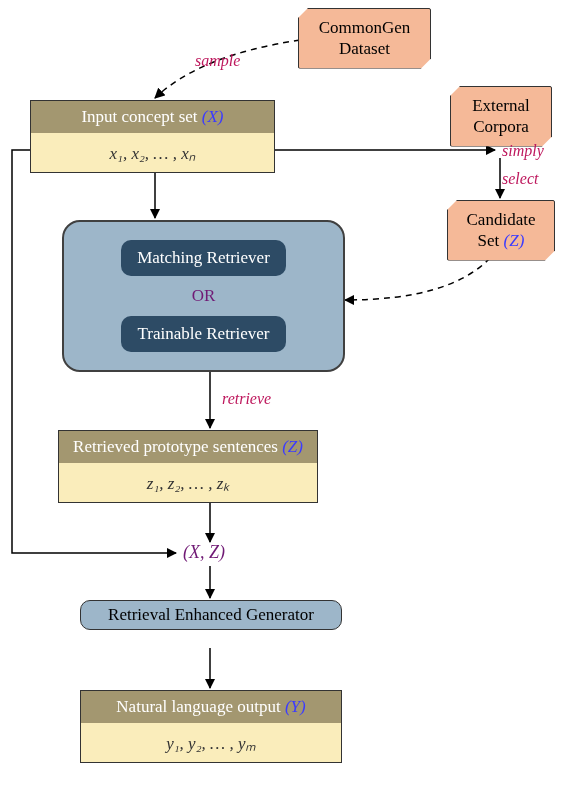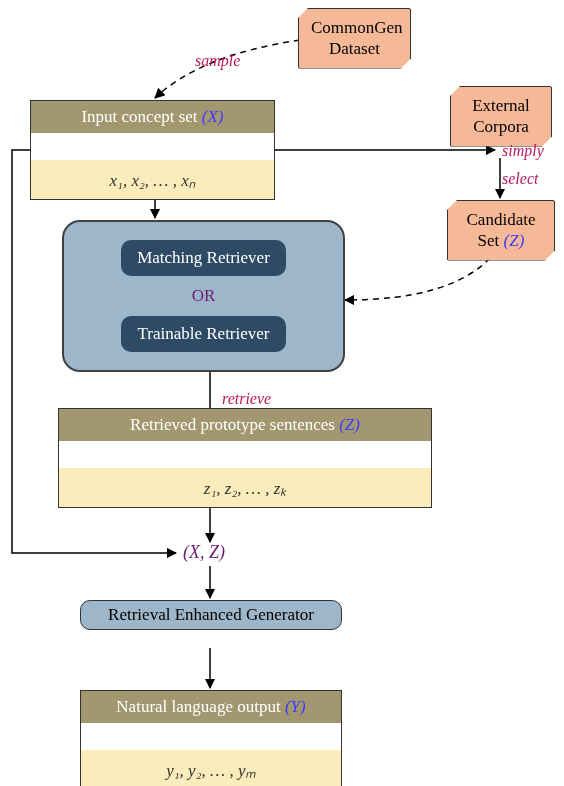--- a/index.html
+++ b/index.html
@@ -33,21 +33,20 @@
     background: #a39770;
     color: #fff;
     padding: 6px 10px;
     font-size: 17px;
   }
   .box-body {
     background: #faedbb;
     padding: 8px 10px;
     font-size: 17px;
     color: #333;
-    margin-top: 27px;
   }
   .retriever-group {
     position: absolute;
     background: #9db6c9;
     border: 2px solid #404040;
     border-radius: 18px;
     padding: 14px 24px;
     text-align: center;
   }
   .retriever-btn {
@@ -126,21 +125,21 @@
 
   <path d="M 210 500 L 210 542" fill="none" stroke="#000" stroke-width="1.5" marker-end="url(#arrow)"></path>
 
   <path d="M 30 150 L 12 150 L 12 553 L 176 553" fill="none" stroke="#000" stroke-width="1.5" marker-end="url(#arrow)"></path>
 
   <path d="M 210 566 L 210 598" fill="none" stroke="#000" stroke-width="1.5" marker-end="url(#arrow)"></path>
 
   <path d="M 210 648 L 210 688" fill="none" stroke="#000" stroke-width="1.5" marker-end="url(#arrow)"></path>
 </svg>
 
-<div class="box-peach cut-tl-br" style="left:298px; top:8px; width:113px;">
+<div class="box-peach cut-tl-br" style="left:298px; top:8px; width:133px;">
   <div>CommonGen</div>
   <div>Dataset</div>
 </div>
 
 <div class="box-peach cut-tl-br" style="left:450px; top:86px; width:102px;">
   <div>External</div>
   <div>Corpora</div>
 </div>
 
 <div class="box-peach cut-tl-br" style="left:447px; top:200px; width:108px;">
@@ -158,21 +157,21 @@
     <span class="math-body">x₁, x₂, … , xₙ</span>
   </div>
 </div>
 
 <div class="retriever-group" style="left:62px; top:220px; width:283px;">
   <div class="retriever-btn">Matching Retriever</div>
   <div class="or-label">OR</div>
   <div class="retriever-btn">Trainable Retriever</div>
 </div>
 
-<div class="box-twotone" style="left:58px; top:408px; width:374px;">
+<div class="box-twotone" style="left:58px; top:430px; width:260px;">
   <div class="box-header">
     <span>Retrieved prototype sentences </span><span class="math-var">(Z)</span>
   </div>
   <div class="box-body">
     <span class="math-body">z₁, z₂, … , zₖ</span>
   </div>
 </div>
 
 <div class="xz-label" style="left:183px; top:542px;">(X, Z)</div>
 

